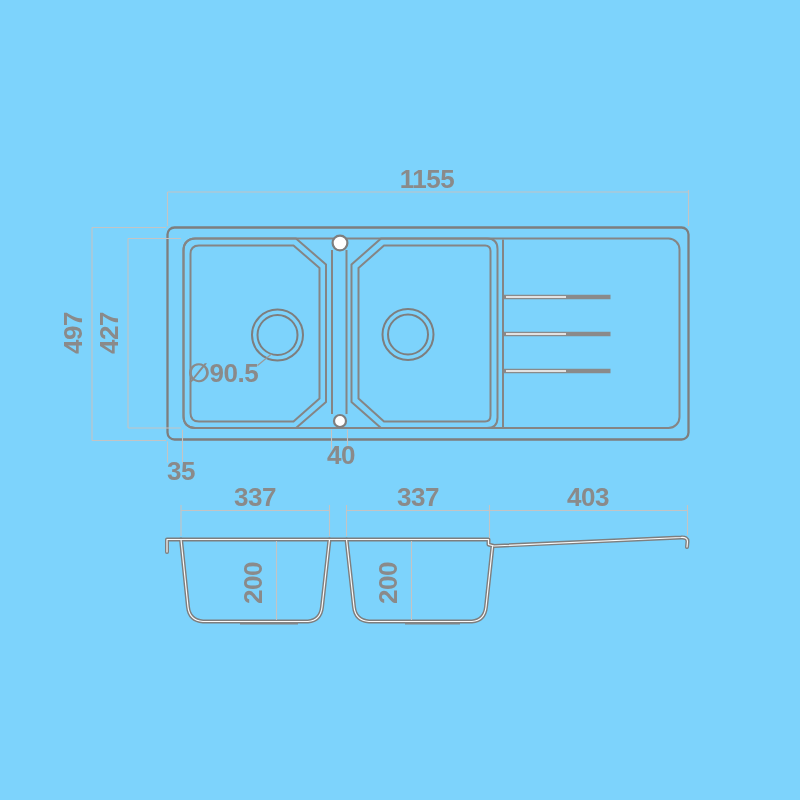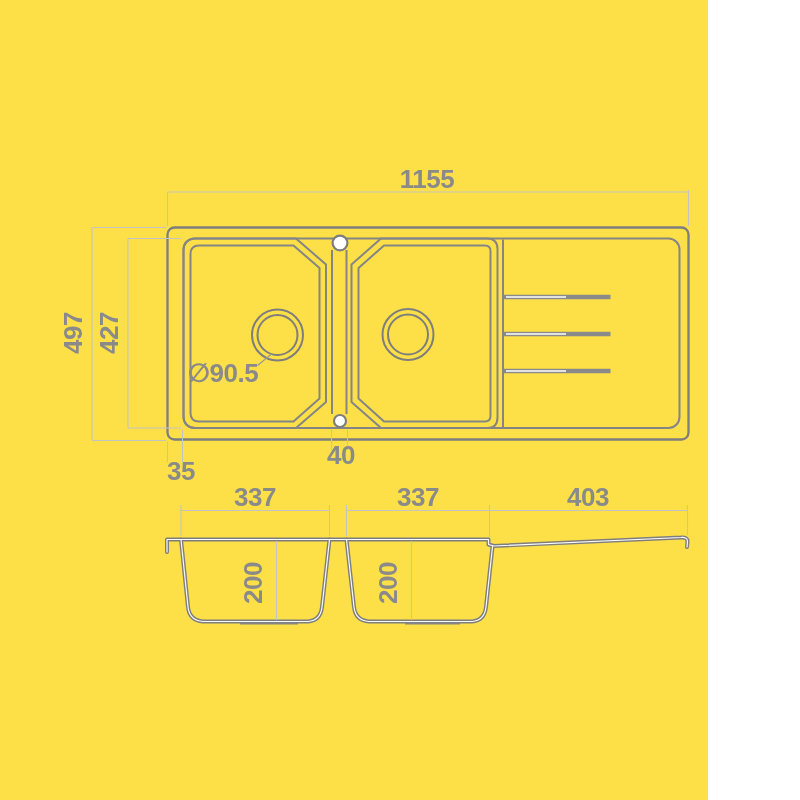--- a/index.html
+++ b/index.html
@@ -1,16 +1,16 @@
 <!DOCTYPE html>
 <html><head>
 <meta charset="utf-8">
 <style>
   html, body { margin: 0; padding: 0; background: #ffffff; }
-  .canvas { width: 708px; height: 800px; position: relative; background: #fde047; }
+  .canvas { width: 800px; height: 800px; position: relative; background: #7dd3fc; }
   svg { display: block; }
   .outline   { stroke: #7e7e7e; stroke-width: 2.3; fill: none; stroke-linejoin: round; }
   .outline-thin { stroke: #858585; stroke-width: 2; fill: none; stroke-linejoin: round; }
   .hole      { stroke: #7e7e7e; stroke-width: 2.2; fill: #ffffff; }
   .drain     { stroke: #7e7e7e; stroke-width: 2; fill: none; }
   .groove    { stroke: #8a8a8a; stroke-width: 4.6; stroke-linecap: butt; }
   .groove-core { stroke: #ffffff; stroke-width: 1.4; stroke-linecap: butt; }
   .profile   { stroke: #7e7e7e; stroke-width: 4; fill: none; stroke-linejoin: round; stroke-linecap: round; }
   .profile-core { stroke: #fafafa; stroke-width: 1.2; fill: none; stroke-linejoin: round; stroke-linecap: round; }
   .dimline   { stroke: #c4c4c4; stroke-width: 1.1; fill: none; }

